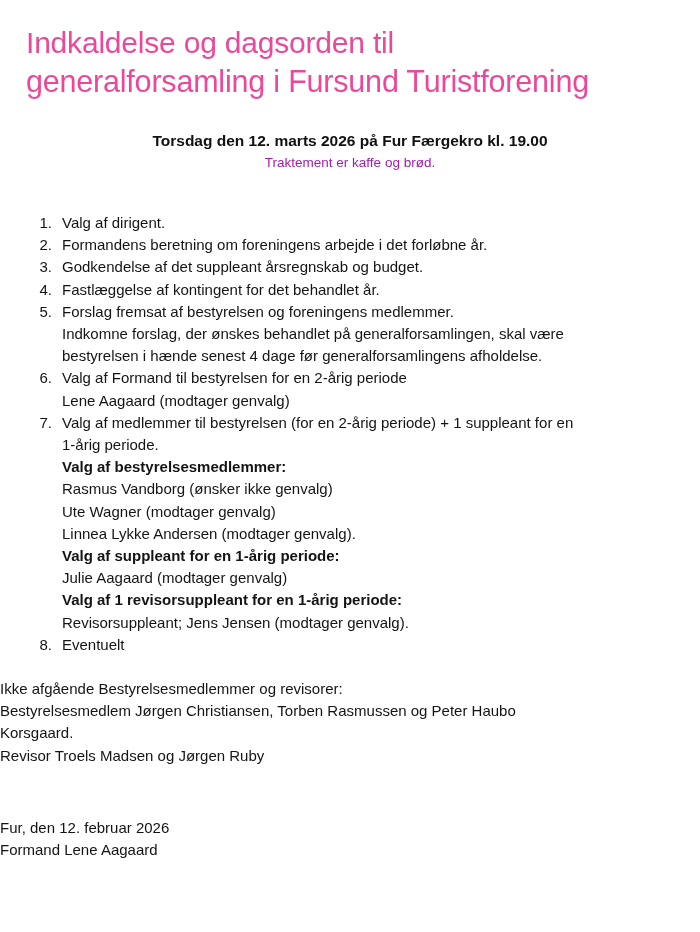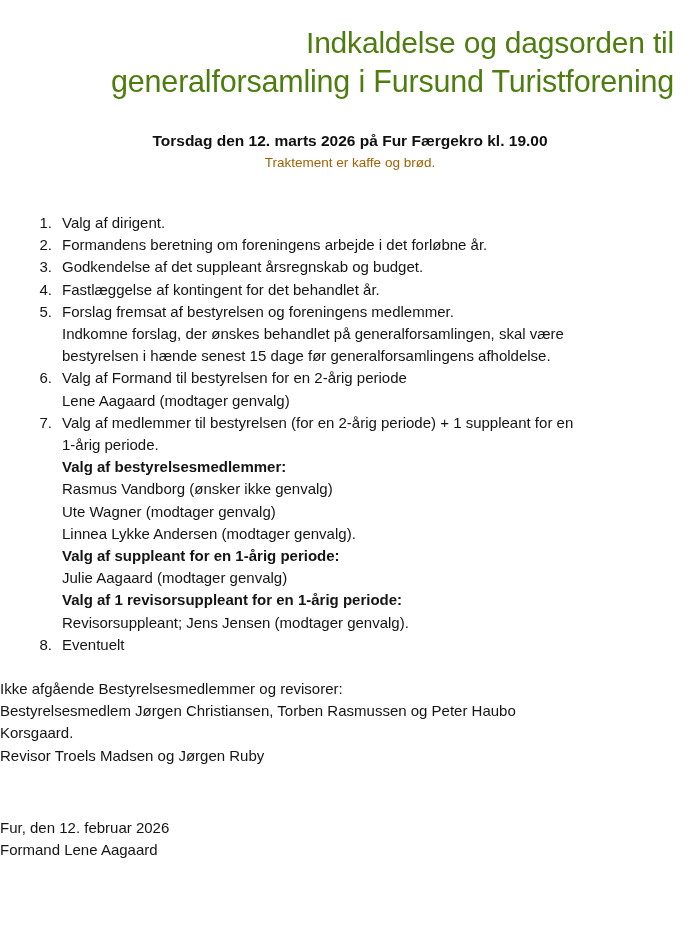--- a/index.html
+++ b/index.html
@@ -19,46 +19,46 @@
   .page {
     position: absolute;
     inset: 0;
     padding: 0;
   }
 
   
   .doc-title {
     margin: 0;
     padding: 24px 26px 0 26px;
-    text-align: right;
+    text-align: left;
     font-weight: 400;
     font-size: 30px;
     line-height: 38px;
     letter-spacing: -0.2px;
-    color: #4d7c0f;
+    color: #ec4899;
   }
   .doc-title .tline { display: block; }
   .doc-title .tline.l2 { font-size: 30.5px; }
 
   
   .subtitle-block {
     margin-top: 30px;
     text-align: center;
   }
   .subtitle-main {
     font-weight: bold;
     font-size: 15.5px;
     line-height: 22px;
     color: #111111;
   }
   .subtitle-sub {
     font-weight: 400;
     font-size: 13.5px;
     line-height: 22px;
-    color: #a16207;
+    color: #a21caf;
   }
 
   
   .agenda {
     margin: 0;
     padding: 0;
     list-style: none;
     margin-top: 38px;
   }
   .agenda-item {
@@ -131,21 +131,21 @@
         <span class="agenda-line">Godkendelse af det suppleant årsregnskab og budget.</span>
       </li>
       <li class="agenda-item">
         <span class="agenda-num">4.</span>
         <span class="agenda-line">Fastlæggelse af kontingent for det behandlet år.</span>
       </li>
       <li class="agenda-item">
         <span class="agenda-num">5.</span>
         <span class="agenda-line">Forslag fremsat af bestyrelsen og foreningens medlemmer.</span>
         <span class="agenda-line">Indkomne forslag, der ønskes behandlet på generalforsamlingen, skal være</span>
-        <span class="agenda-line">bestyrelsen i hænde senest 15 dage før generalforsamlingens afholdelse.</span>
+        <span class="agenda-line">bestyrelsen i hænde senest 4 dage før generalforsamlingens afholdelse.</span>
       </li>
       <li class="agenda-item">
         <span class="agenda-num">6.</span>
         <span class="agenda-line">Valg af Formand til bestyrelsen for en 2-årig periode</span>
         <span class="agenda-line">Lene Aagaard (modtager genvalg)</span>
       </li>
       <li class="agenda-item">
         <span class="agenda-num">7.</span>
         <span class="agenda-line">Valg af medlemmer til bestyrelsen (for en 2-årig periode) + 1 suppleant for en</span>
         <span class="agenda-line">1-årig periode.</span>

